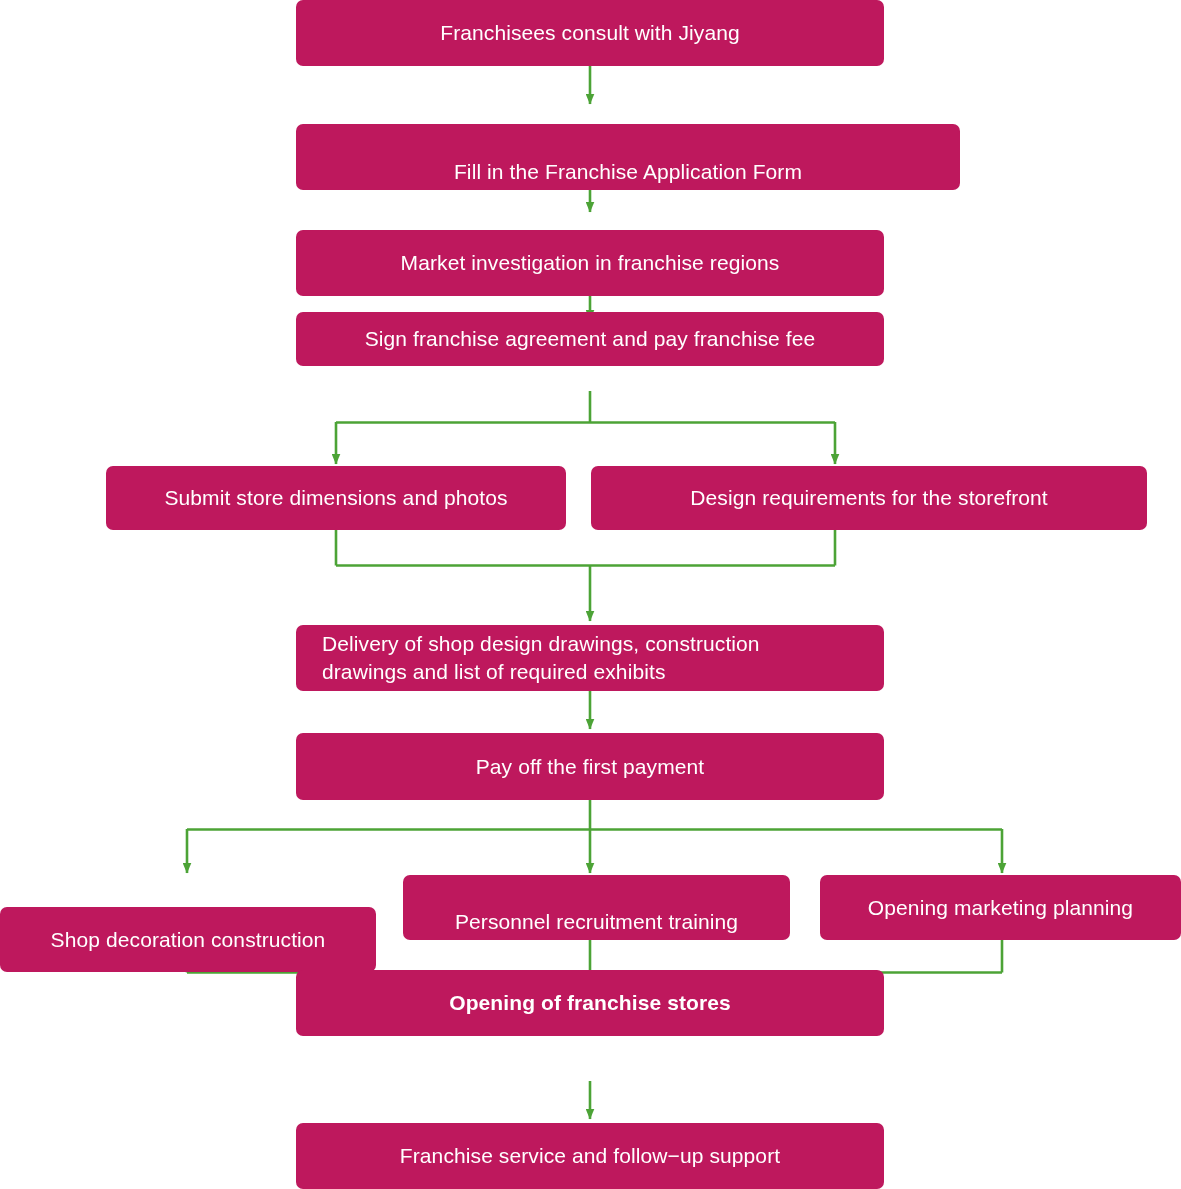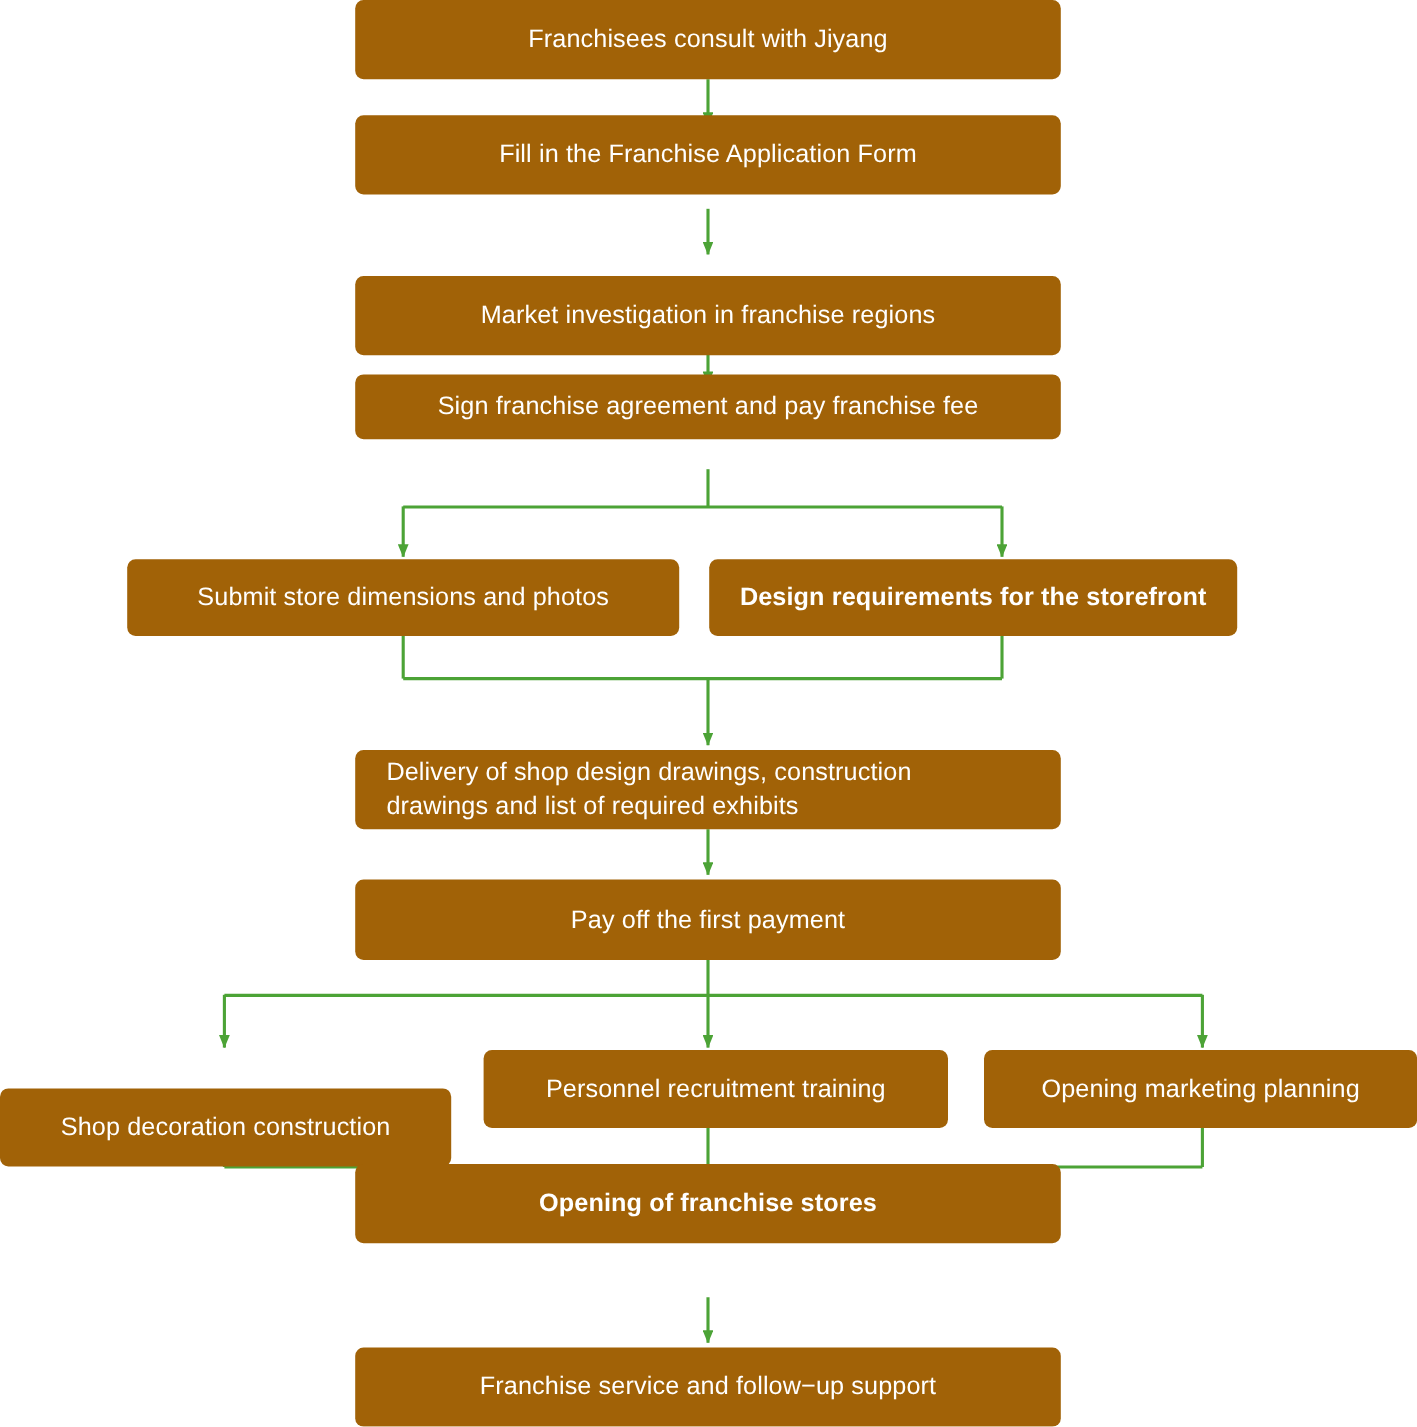--- a/index.html
+++ b/index.html
@@ -21,21 +21,21 @@
     position: absolute;
     left: 0;
     top: 0;
     width: 1181px;
     height: 1189px;
     pointer-events: none;
   }
   .node {
     position: absolute;
     box-sizing: border-box;
-    background: #a16207;
+    background: #be185d;
     border-radius: 7px;
     color: #ffffff;
     display: flex;
     align-items: center;
     justify-content: center;
     text-align: center;
     padding: 4px 14px;
     font-size: 21px;
     line-height: 1.32;
     font-weight: 400;
@@ -100,56 +100,56 @@
       <line x1="590" y1="972.5" x2="590" y2="1011" marker-end="url(#arrowhead)"></line>
 
       <line x1="590" y1="1081" x2="590" y2="1119" marker-end="url(#arrowhead)"></line>
     </g>
   </svg>
 
   <div class="node" style="left:296px; top:0px; width:588px; height:66px;">
     <span class="label">Franchisees consult with Jiyang</span>
   </div>
 
-  <div class="node" style="left:296px; top:96px; width:588px; height:66px;">
+  <div class="node" style="left:296px; top:124px; width:664px; height:66px;align-items:flex-end;">
     <span class="label">Fill in the Franchise Application Form</span>
   </div>
 
   <div class="node" style="left:296px; top:230px; width:588px; height:66px;">
     <span class="label">Market investigation in franchise regions</span>
   </div>
 
   <div class="node" style="left:296px; top:312px; width:588px; height:54px;">
     <span class="label">Sign franchise agreement and pay franchise fee</span>
   </div>
 
   <div class="node" style="left:106px; top:466px; width:460px; height:64px;">
     <span class="label">Submit store dimensions and photos</span>
   </div>
 
-  <div class="node" style="left:591px; top:466px; width:440px; height:64px;font-weight:bold;">
+  <div class="node" style="left:591px; top:466px; width:556px; height:64px;">
     <span class="label">Design requirements for the storefront</span>
   </div>
 
   <div class="node two-line" style="left:296px; top:625px; width:588px; height:66px;">
     <span class="label">
       <span>Delivery of shop design drawings, construction</span><br>
       <span>drawings and list of required exhibits</span>
     </span>
   </div>
 
   <div class="node" style="left:296px; top:733px; width:588px; height:67px;text-align:center;">
     <span class="label">Pay off the first payment</span>
   </div>
 
   <div class="node" style="left:0px; top:875px; width:376px; height:65px;margin-top:32px;">
     <span class="label">Shop decoration construction</span>
   </div>
 
-  <div class="node" style="left:403px; top:875px; width:387px; height:65px;">
+  <div class="node" style="left:403px; top:875px; width:387px; height:65px;align-items:flex-end;">
     <span class="label">Personnel recruitment training</span>
   </div>
 
   <div class="node" style="left:820px; top:875px; width:361px; height:65px;">
     <span class="label">Opening marketing planning</span>
   </div>
 
   <div class="node" style="left:296px; top:970px; width:588px; height:66px;font-weight:bold;">
     <span class="label">Opening of franchise stores</span>
   </div>

